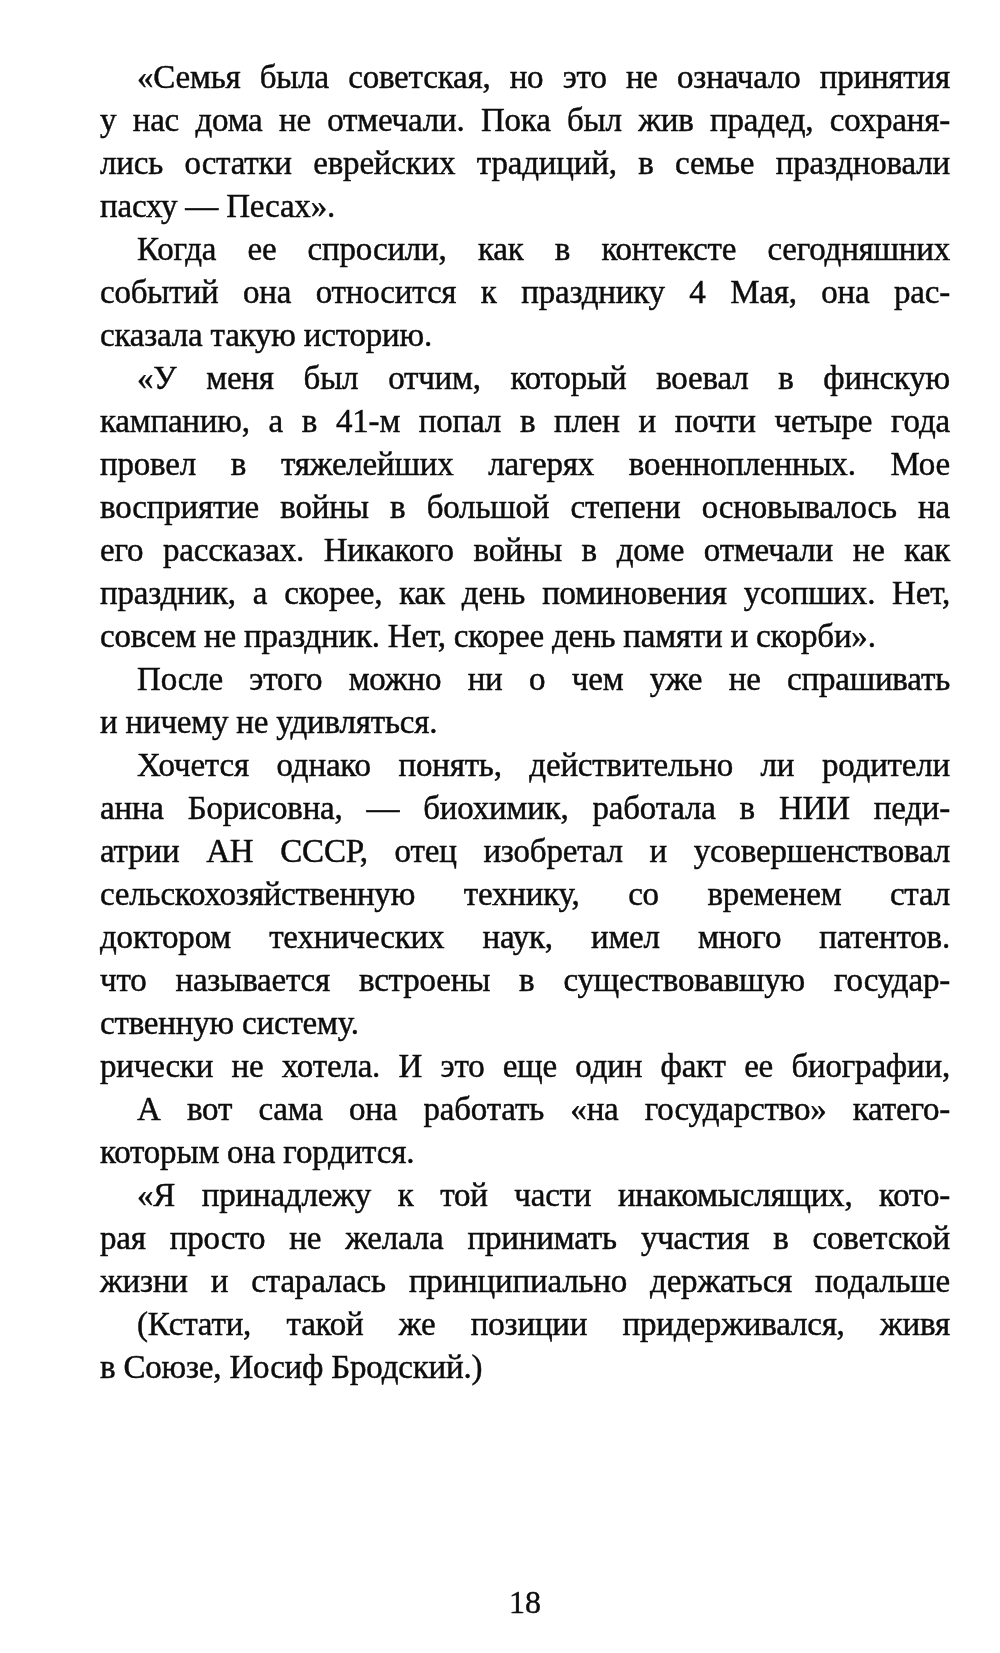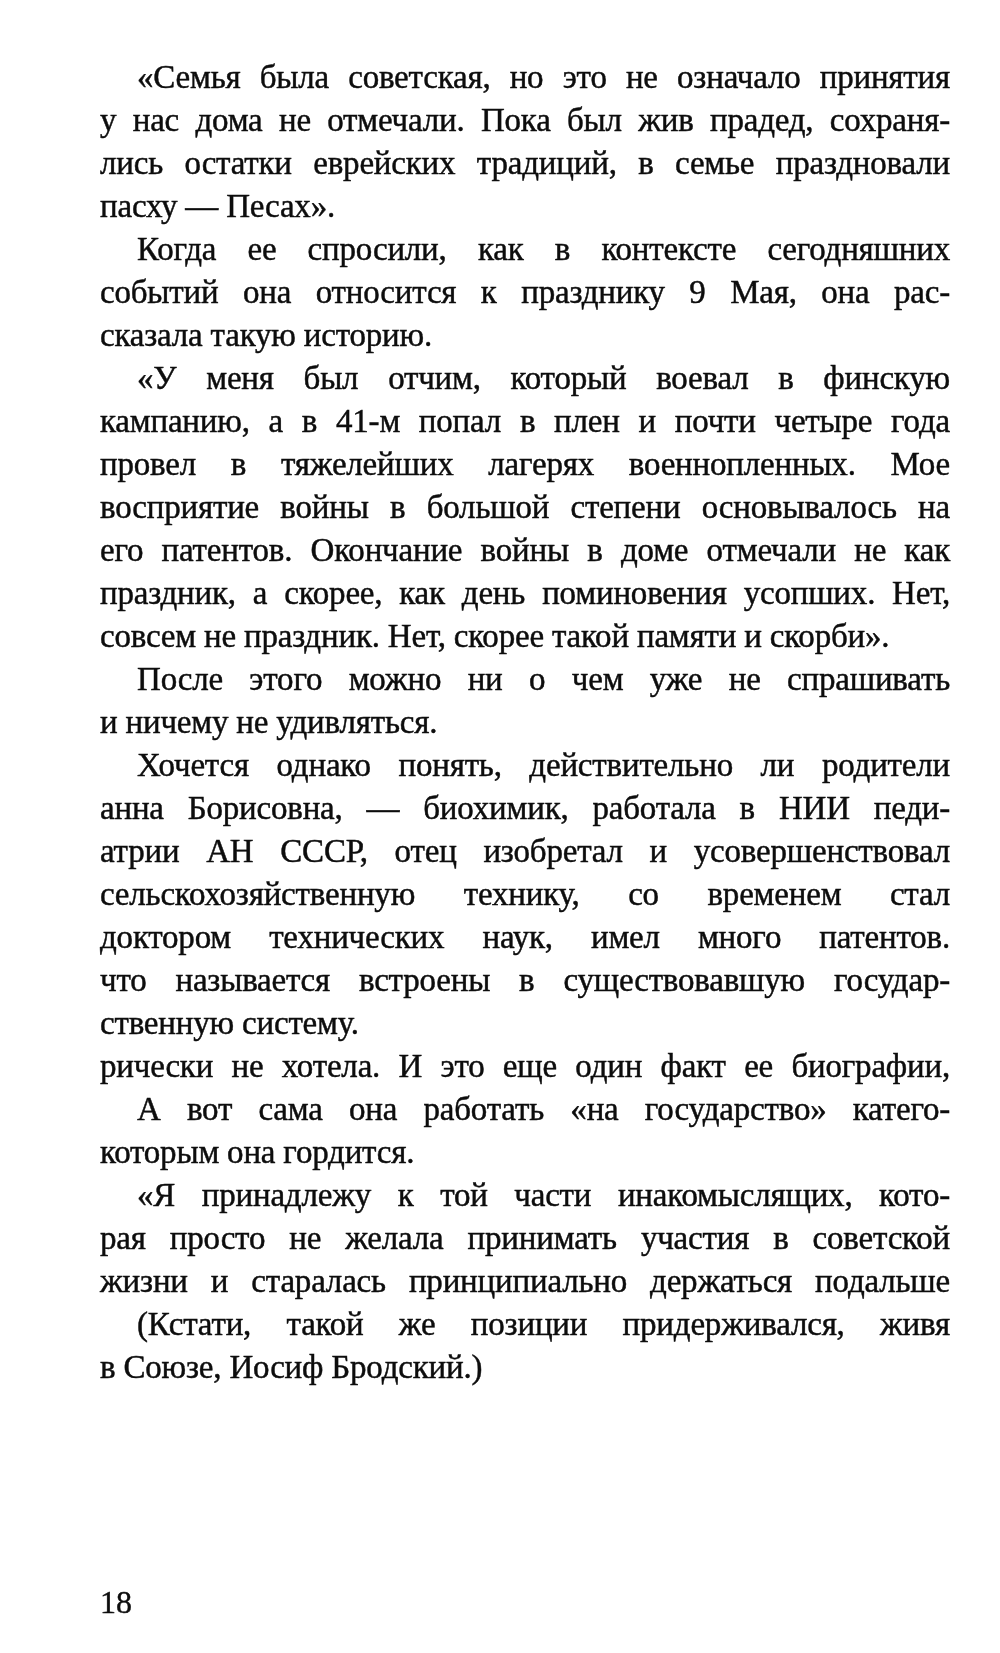--- a/index.html
+++ b/index.html
@@ -39,50 +39,50 @@
     padding-left: 37px;
   }
   .line.lastline {
     text-align-last: left;
   }
   .page-number {
     position: absolute;
     left: 100px;
     top: 1584px;
     width: 850px;
-    text-align: left;
+    text-align: center;
     font-size: 32px;
     line-height: 36px;
     -webkit-text-stroke: 0.4px #0d0d0d;
   }
 </style>
 </head>
 <body>
 
 <div class="page">
   <div class="text-block">
       <div class="para">
         <div class="line first">«Семья была советская, но это не означало принятия</div>
         <div class="line">у нас дома не отмечали. Пока был жив прадед, сохраня-</div>
         <div class="line">лись остатки еврейских традиций, в семье праздновали</div>
         <div class="line lastline">пасху — Песах».</div>
       </div>
       <div class="para">
         <div class="line first">Когда ее спросили, как в контексте сегодняшних</div>
-        <div class="line">событий она относится к празднику 9 Мая, она рас-</div>
+        <div class="line">событий она относится к празднику 4 Мая, она рас-</div>
         <div class="line lastline">сказала такую историю.</div>
       </div>
       <div class="para">
         <div class="line first">«У меня был отчим, который воевал в финскую</div>
         <div class="line">кампанию, а в 41-м попал в плен и почти четыре года</div>
         <div class="line">провел в тяжелейших лагерях военнопленных. Мое</div>
         <div class="line">восприятие войны в большой степени основывалось на</div>
-        <div class="line">его патентов. Окончание войны в доме отмечали не как</div>
+        <div class="line">его рассказах. Никакого войны в доме отмечали не как</div>
         <div class="line">праздник, а скорее, как день поминовения усопших. Нет,</div>
-        <div class="line lastline">совсем не праздник. Нет, скорее такой памяти и скорби».</div>
+        <div class="line lastline">совсем не праздник. Нет, скорее день памяти и скорби».</div>
       </div>
       <div class="para">
         <div class="line first">После этого можно ни о чем уже не спрашивать</div>
         <div class="line lastline">и ничему не удивляться.</div>
       </div>
       <div class="para">
         <div class="line first">Хочется однако понять, действительно ли родители</div>
         <div class="line">анна Борисовна, — биохимик, работала в НИИ педи-</div>
         <div class="line">атрии АН СССР, отец изобретал и усовершенствовал</div>
         <div class="line">сельскохозяйственную технику, со временем стал</div>

